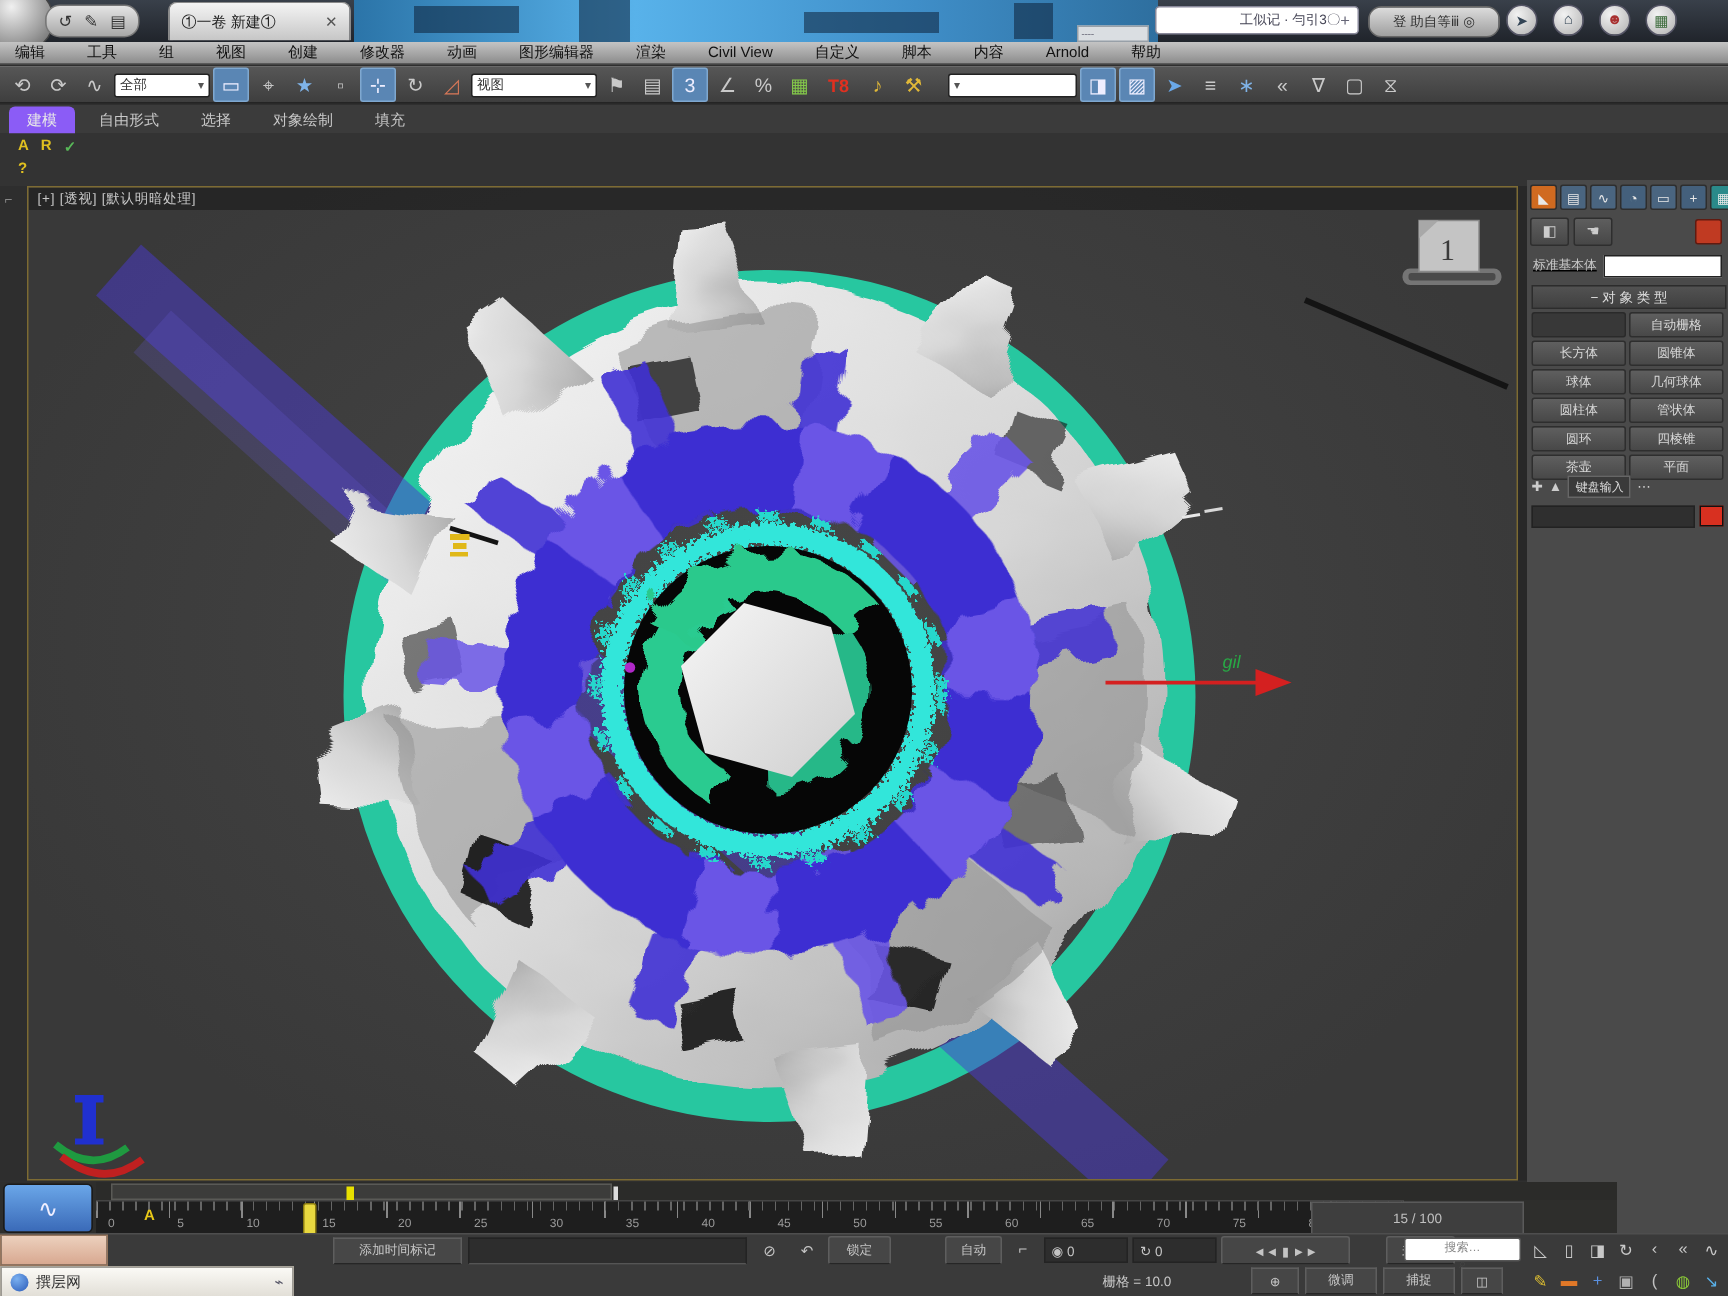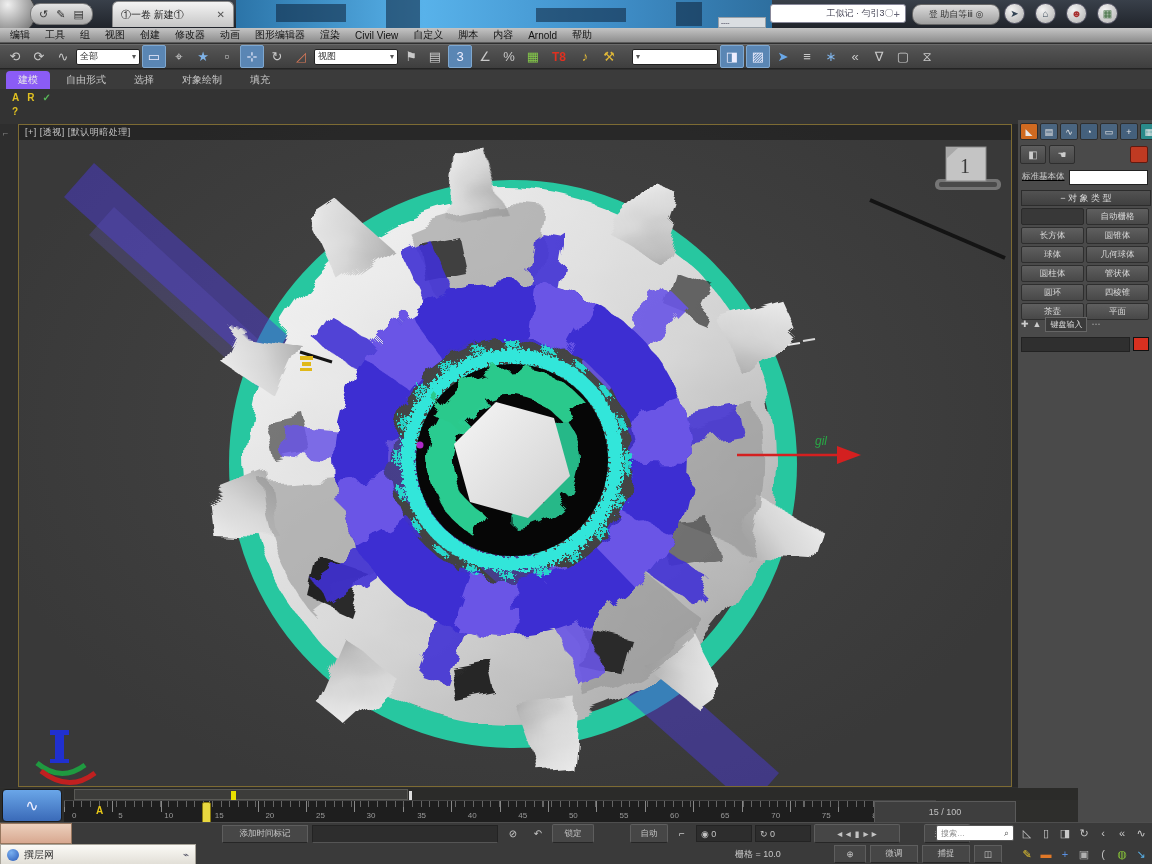--- a/index.html
+++ b/index.html
@@ -29,21 +29,21 @@
   #ic-search .plus{font-size:11px;color:#667;}
   #ic-group{left:912px;top:4px;width:86px;height:19px;border-radius:9px;border:1px solid #666;
        background:linear-gradient(#dcdcdc,#9f9f9f);display:flex;align-items:center;justify-content:center;}
   #ic-group span{font-size:9px;color:#333;}
   #win-btns{left:1004px;top:3px;display:flex;gap:10px;}
   #win-btns .rb{width:19px;height:19px;border-radius:50%;border:1px solid #556;
        background:radial-gradient(circle at 35% 30%,#f2f2f2,#b0b0b0);
        display:flex;align-items:center;justify-content:center;font-size:10px;}
   
   #menubar{left:0;top:28px;width:1152px;height:15px;background:linear-gradient(#c4c4c4,#8d8d8d);
-       border-bottom:1px solid #5a5a5a;display:flex;align-items:center;gap:15px;padding-left:10px;box-sizing:border-box;}
+       border-bottom:1px solid #5a5a5a;display:flex;align-items:center;gap:28px;padding-left:10px;box-sizing:border-box;}
   #menubar .mi{font-size:10px;color:#111;white-space:nowrap;}
   
   #toolbar{left:0;top:44px;width:1152px;height:25px;background:linear-gradient(#565656,#3e3e3e);
        border-top:1px solid #6a6a6a;border-bottom:1px solid #242424;
        display:flex;align-items:center;gap:2px;padding-left:4px;box-sizing:border-box;}
   .tbi{width:22px;height:21px;display:flex;align-items:center;justify-content:center;
        font-size:13px;color:#c9c9c9;border-radius:2px;flex:none;}
   .tbi.active{background:#5a86b4;border:1px solid #7fa8d0;color:#eef;}
   .tbi.redtext{color:#e03020;font-weight:bold;font-size:12px;width:26px;}
   .tbi.dd{background:#fff;border:1px solid #222;height:16px;border-radius:2px;color:#333;
@@ -115,21 +115,21 @@
   #timetag-btn{left:222px;top:2px;width:84px;height:16px;background:#474747;border:1px solid #5e5e5e;border-bottom-color:#262626;
        font-size:8.5px;color:#c8c8c8;text-align:center;line-height:16px;font-family:Liberation Mono, monospace;}
   #status-field1{left:312px;top:2px;width:184px;height:16px;background:#2d2d2d;border:1px solid #232323;border-bottom-color:#555;}
   #sb-items{left:502px;top:1px;height:19px;display:flex;align-items:center;gap:3px;}
   .sbi{height:17px;display:flex;align-items:center;justify-content:center;font-size:10px;color:#c4c4c4;flex:none;}
   .sbi.icon{width:22px;}
   .sbi.btn{background:#464646;border:1px solid #5e5e5e;border-bottom-color:#262626;font-size:8.5px;border-radius:2px;}
   .sbi.field{background:#2d2d2d;border:1px solid #232323;font-size:9px;justify-content:flex-start;padding-left:4px;box-sizing:border-box;}
   .sbi.gap{visibility:hidden;}
   #sb-search{left:936px;top:2px;width:78px;height:16px;background:#fff;border:1px solid #555;border-radius:2px;
-       display:flex;align-items:center;justify-content:space-between;padding:0 4px;box-sizing:border-box;}
+       display:flex;align-items:center;justify-content:space-between;padding:0 4px;box-sizing:border-box;flex-direction:column;}
   #sb-search .ph{font-size:8px;color:#888;}
   #sb-search .mg{font-size:9px;color:#444;}
   #nav1{left:1018px;top:1px;display:flex;gap:1px;}
   #nav2{left:1018px;top:22px;display:flex;gap:1px;}
   .nvi{width:18px;height:18px;display:flex;align-items:center;justify-content:center;font-size:11px;color:#c8c8c8;}
   #taskbar-box{left:0;top:21px;width:196px;height:21px;background:linear-gradient(#fbfaf6,#e2dfd7);border:1px solid #a8a49a;
        display:flex;align-items:center;gap:5px;padding:0 6px;box-sizing:border-box;}
   #tb-dot{width:12px;height:12px;border-radius:50%;background:radial-gradient(circle at 35% 30%,#7ab0f0,#2a5ab8);}
   #taskbar-box .tl{font-size:10px;color:#333;flex:1;}
   #taskbar-box .tw{font-size:10px;color:#556;}

